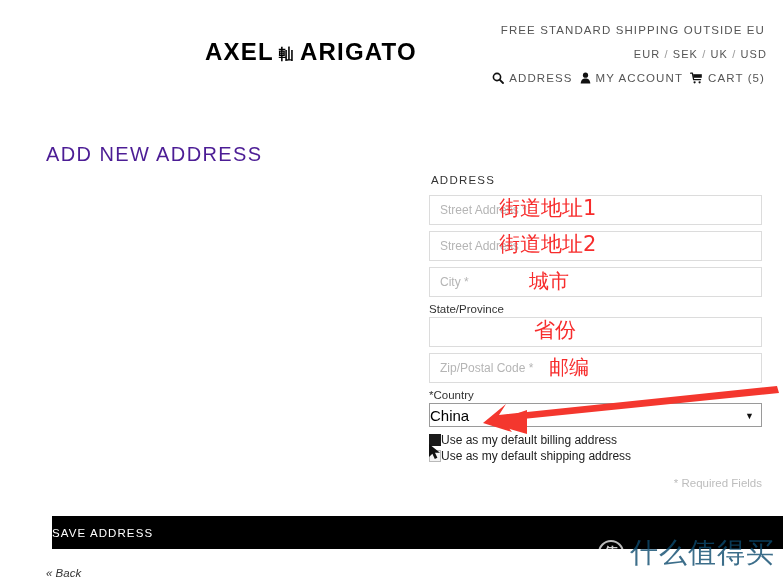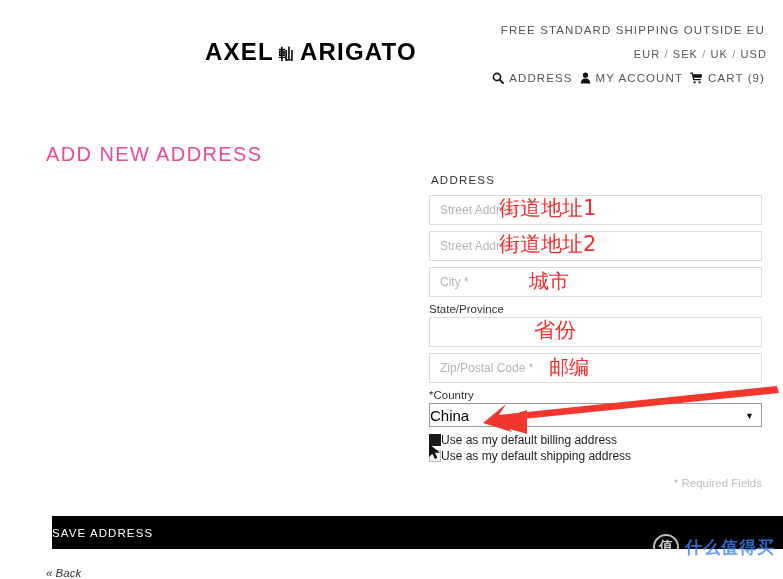--- a/index.html
+++ b/index.html
@@ -34,21 +34,21 @@
     position: absolute; right: 18px; top: 72px;
     font-size: 11.5px; letter-spacing: 1.1px; color: #555;
     display: flex; align-items: center; gap: 7px; white-space: nowrap;
   }
   .hdr-nav .nav-item { display:flex; align-items:center; gap:5px; }
   .hdr-nav svg { display:block; }
 
   
   .page-title {
     position: absolute; left: 46px; top: 130px;
-    font-size: 20px; letter-spacing: 1.4px; color: #ec4899; font-weight: 400;
+    font-size: 20px; letter-spacing: 1.4px; color: #4c1d95; font-weight: 400;
   }
 
   
   .col-left  { position: absolute; left: 50px;  top: 174px; width: 337px; }
   .col-right { position: absolute; left: 429px; top: 174px; width: 333px; }
 
   .section-head {
     font-size: 11.5px; letter-spacing: 1.2px; color: #333;
     margin: 0 0 9px 2px; font-weight: 400;
   }
@@ -120,21 +120,21 @@
     opacity: .80; pointer-events:none;
   }
   .wm-badge {
     width:26px; height:26px; border-radius:50%;
     border:2px solid rgba(255,255,255,.92);
     color:#fff; font-size:14px; font-weight:700;
     display:flex; align-items:center; justify-content:center;
     font-family:"DejaVu Sans", sans-serif; mix-blend-mode: screen;
   }
   .wm-text {
-    font-size:17px; font-weight:700; color:#3b82f6;
+    font-size:28px; font-weight:400; color:#0c4a6e;
     font-family:"DejaVu Sans", sans-serif; letter-spacing:1px;
     mix-blend-mode: screen;
   }
 </style>
 </head>
 <body>
 
 <div id="page">
 
   <div class="logo">
@@ -170,21 +170,21 @@
       </svg>
       <span>MY ACCOUNT</span>
     </span>
     <span class="nav-item">
       <svg width="13" height="12" viewBox="0 0 13 12">
         <path d="M0.6 1.2 H2.4 L3.6 7.6 H10.6" fill="none" stroke="#111" stroke-width="1.3" stroke-linecap="round" stroke-linejoin="round"></path>
         <rect x="3.2" y="2.2" width="8.6" height="3.6" fill="#111"></rect>
         <circle cx="4.6" cy="10.3" r="1.1" fill="#111"></circle>
         <circle cx="9.6" cy="10.3" r="1.1" fill="#111"></circle>
       </svg>
-      <span>CART (9)</span>
+      <span>CART (5)</span>
     </span>
   </div>
 
   <h1 class="page-title">ADD NEW ADDRESS</h1>
 
 
   <div class="col-right">
     <div class="section-head">ADDRESS</div>
 
     <div class="field">

